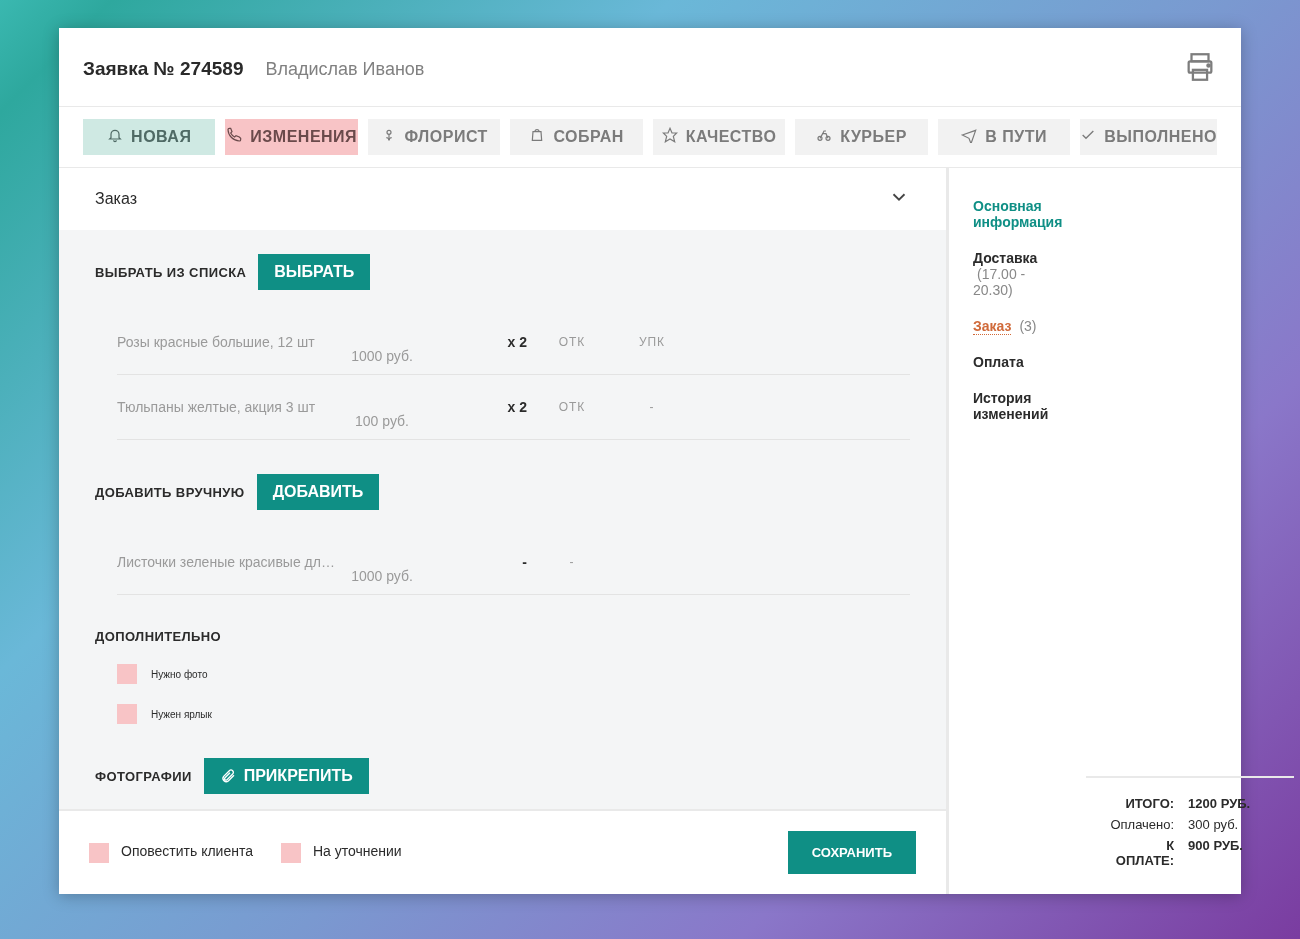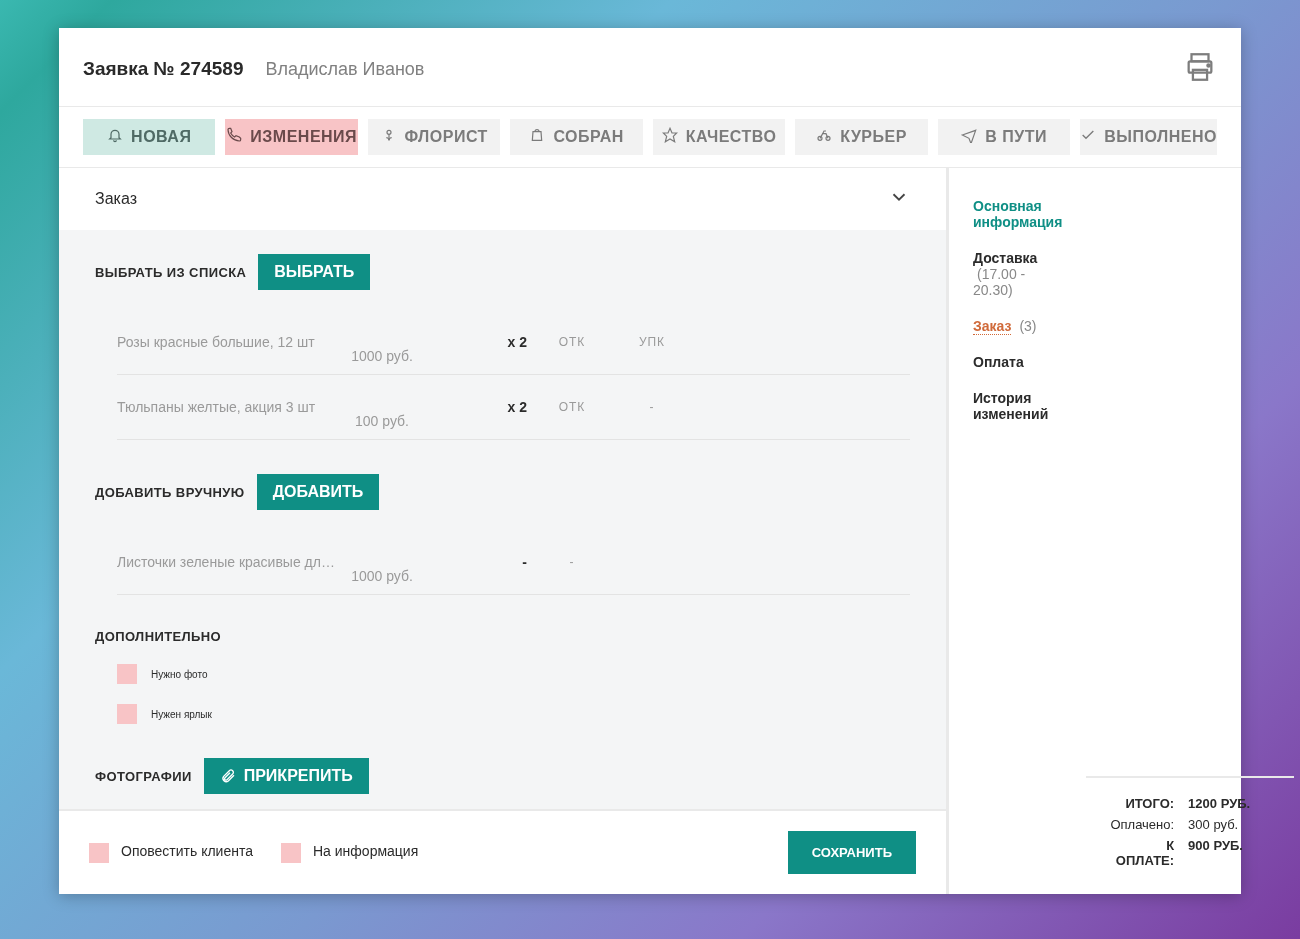--- a/index.html
+++ b/index.html
@@ -270,21 +270,21 @@
       </div>
 
       <div class="footer">
         <div class="left">
           <div class="opt">
             <div class="chk"></div>
             <div class="lbl">Оповестить клиента</div>
           </div>
           <div class="opt">
             <div class="chk"></div>
-            <div class="lbl">На информация</div>
+            <div class="lbl">На уточнении</div>
           </div>
         </div>
         <button class="save">СОХРАНИТЬ</button>
       </div>
     </div>
 
     <div class="side">
       <div class="side-nav" id="side-nav">
           <div class="item active"><span class="lbl">Основная информация</span></div>
           <div class="item"><strong><span class="lbl">Доставка</span></strong> <span class="meta">(17.00 - 20.30)</span></div>

